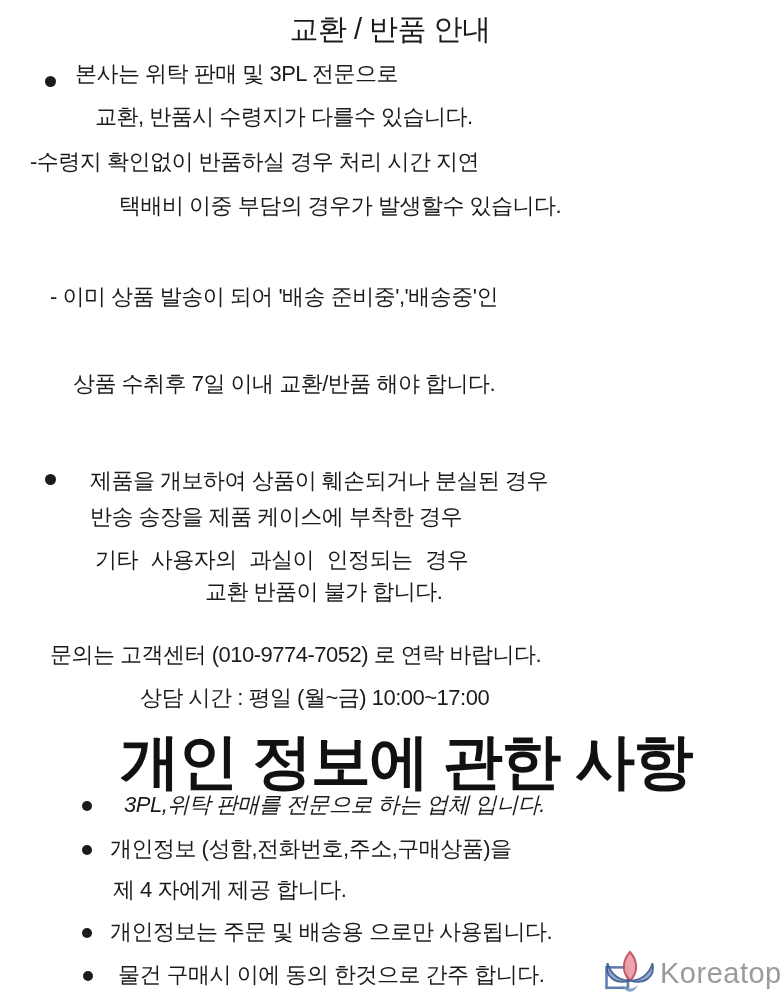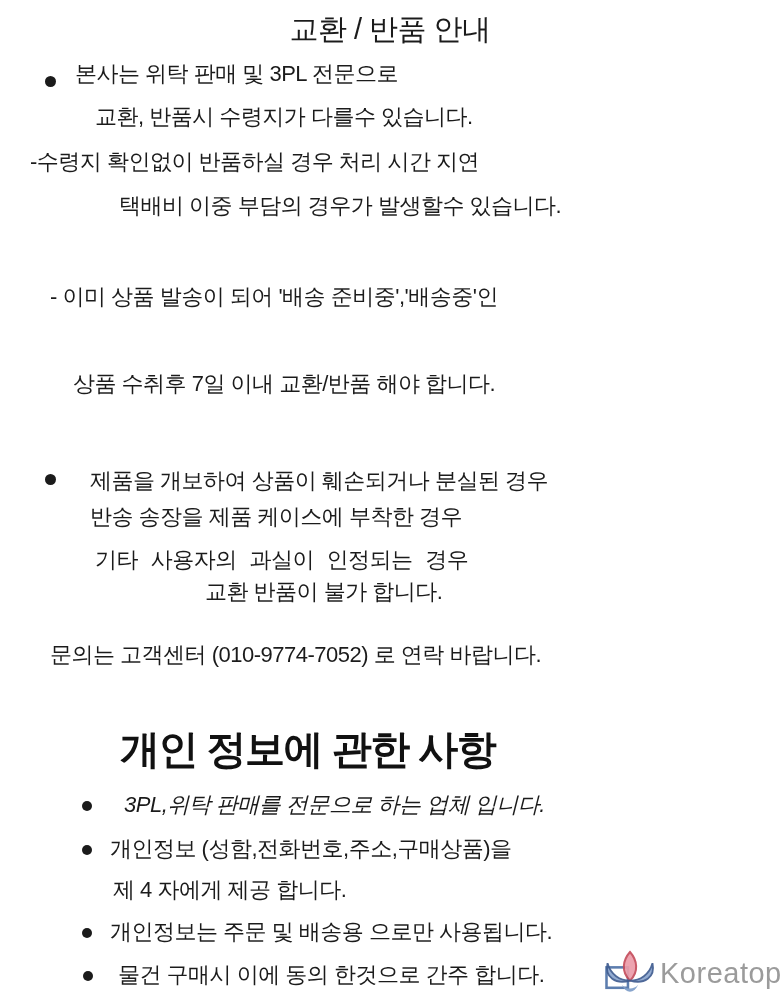--- a/index.html
+++ b/index.html
@@ -26,21 +26,21 @@
   }
   .bullet{
     position:absolute;
     width:11px;height:11px;
     border-radius:50%;
     background:#1b1b1b;
   }
   .heading{
     position:absolute;
     left:120px;top:722px;
-    font-size:40px;
+    font-size:60px;
     font-weight:800;
     letter-spacing:-1.5px;
     white-space:nowrap;
     color:#111111;
   }
   .watermark{
     position:absolute;
     left:602px;top:950px;
     display:flex;
     align-items:center;
@@ -70,20 +70,21 @@
   <div class="ln" style="left:50px;top:285px;">- 이미 상품 발송이 되어 '배송 준비중','배송중'인</div>
   <div class="ln" style="left:73px;top:372px;">상품 수취후 7일 이내 교환/반품 해야 합니다.</div>
 
   <span class="bullet" style="left:45px;top:474px;"></span>
   <div class="ln" style="left:90px;top:469px;text-align:right;">제품을 개보하여 상품이 훼손되거나 분실된 경우</div>
   <div class="ln" style="left:90px;top:505px;">반송 송장을 제품 케이스에 부착한 경우</div>
   <div class="ln" style="left:95px;top:550px;font-family:Liberation Mono, monospace;">기타 사용자의 과실이 인정되는 경우</div>
   <div class="ln" style="left:205px;top:580px;">교환 반품이 불가 합니다.</div>
 
   <div class="ln" style="left:50px;top:643px;">문의는 고객센터 (010-9774-7052) 로 연락 바랍니다.</div>
+  <div class="ln" style="left:140px;top:686px;">상담 시간 : 평일 (월~금) 10:00~17:00</div>
 
   <div class="heading">개인 정보에 관한 사항</div>
 
   <span class="bullet" style="left:82px;top:801px;width:10px;height:10px;"></span>
   <div class="ln" style="left:124px;top:793px;font-style:italic;">3PL,위탁 판매를 전문으로 하는 업체 입니다.</div>
 
   <span class="bullet" style="left:82px;top:845px;width:10px;height:10px;"></span>
   <div class="ln" style="left:110px;top:837px;">개인정보 (성함,전화번호,주소,구매상품)을</div>
   <div class="ln" style="left:113px;top:878px;">제 4 자에게 제공 합니다.</div>
 

